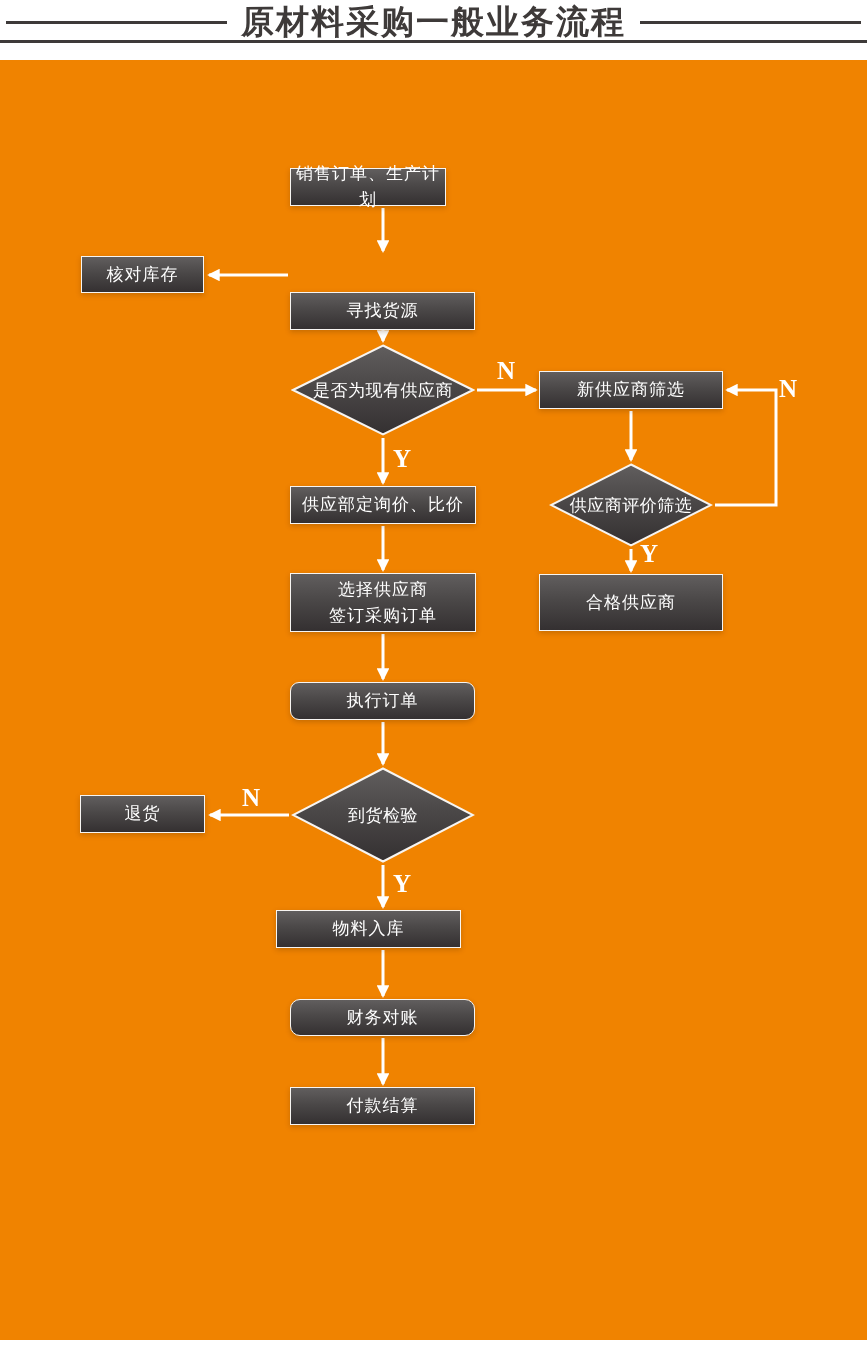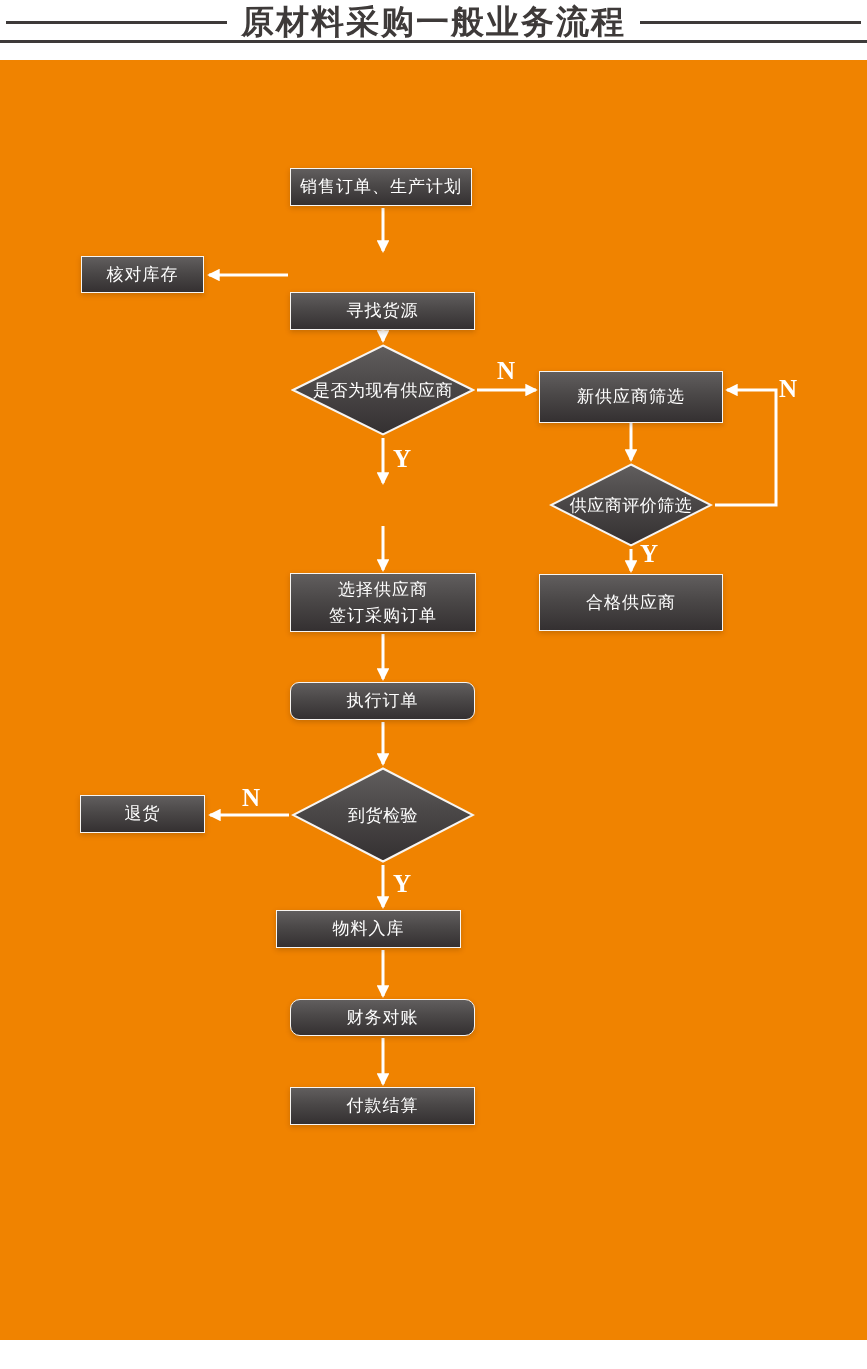--- a/index.html
+++ b/index.html
@@ -151,36 +151,39 @@
     <polyline points="715,505 776,505 776,390 727,390" marker-end="url(#arrowhead)"></polyline>
     <line x1="383" y1="526" x2="383" y2="570" marker-end="url(#arrowhead)"></line>
     <line x1="383" y1="634" x2="383" y2="679" marker-end="url(#arrowhead)"></line>
     <line x1="383" y1="722" x2="383" y2="764" marker-end="url(#arrowhead)"></line>
     <line x1="289" y1="815" x2="210" y2="815" marker-end="url(#arrowhead)"></line>
     <line x1="383" y1="865" x2="383" y2="907" marker-end="url(#arrowhead)"></line>
     <line x1="383" y1="950" x2="383" y2="996" marker-end="url(#arrowhead)"></line>
     <line x1="383" y1="1038" x2="383" y2="1084" marker-end="url(#arrowhead)"></line>
   </svg>
 
-  <div class="node" style="left:290px; top:168px; width:182px; height:38px;">
+  <div class="node" style="left:290px; top:168px; width:156px; height:38px;">
     <span>销售订单、生产计划</span>
   </div>
 
   <div class="node" style="left:290px; top:256px; width:185px; height:38px;margin-top:36px;">
     <span>寻找货源</span>
   </div>
 
   <div class="node" style="left:81px; top:256px; width:123px; height:37px;">
     <span>核对库存</span>
   </div>
 
-  <div class="node" style="left:539px; top:371px; width:184px; height:52px;">
+  <div class="node" style="left:539px; top:371px; width:184px; height:38px;">
     <span>新供应商筛选</span>
   </div>
 
+  <div class="node" style="left:290px; top:486px; width:186px; height:38px;">
+    <span>供应部定询价、比价</span>
+  </div>
 
   <div class="node" style="left:290px; top:573px; width:186px; height:59px;">
     <span>选择供应商</span>
     <span>签订采购订单</span>
   </div>
 
   <div class="node" style="left:539px; top:574px; width:184px; height:57px;">
     <span>合格供应商</span>
   </div>
 

